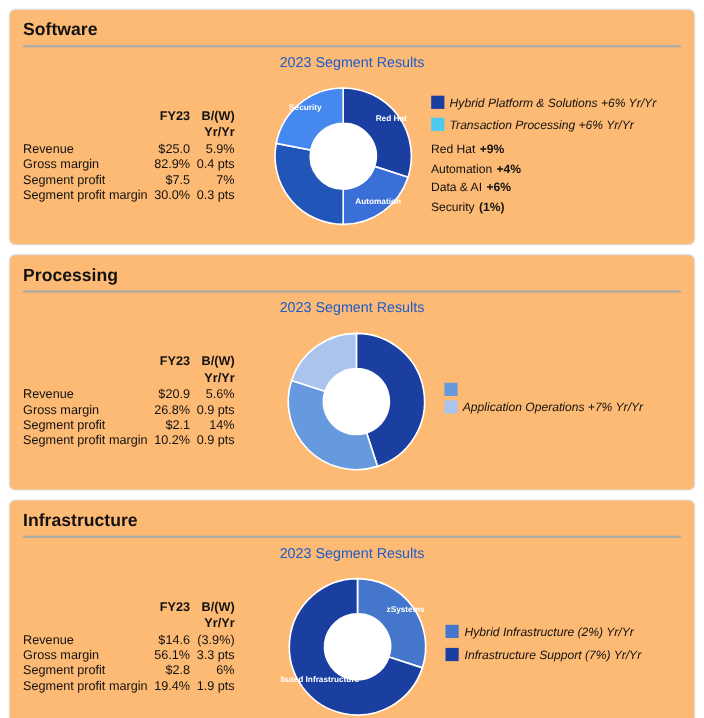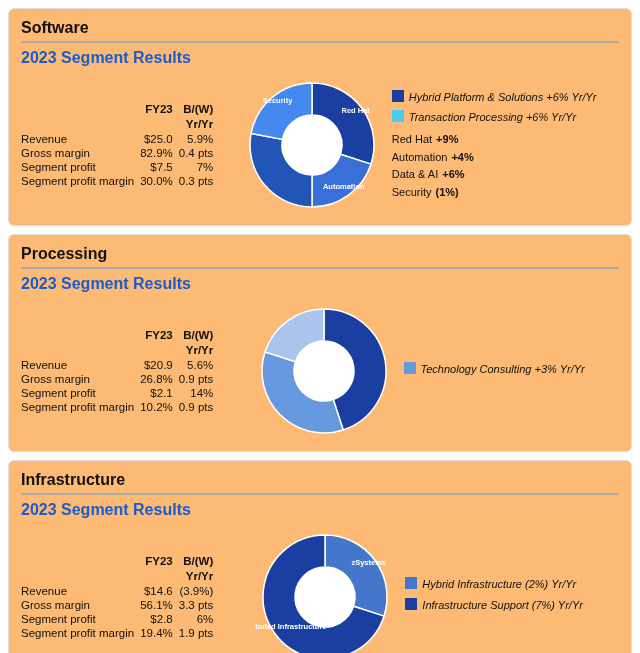--- a/index.html
+++ b/index.html
@@ -22,23 +22,24 @@
       font-weight: 900;
       color: #111;
       border-bottom: 2px solid #aaa;
       padding-bottom: 4px;
       margin-bottom: 6px;
       display: inline-block;
       width: 100%;
     }
     .segment-results-label {
       color: #1a5ccc;
-      font-weight: bold;
-      font-size: 16px;
+      font-weight: normal;
+      font-size: 13px;
       margin-bottom: 8px;
+      text-align: center;
     }
     .card-body {
       display: flex;
       align-items: center;
       gap: 0px;
     }
     .financials {
       min-width: 180px;
     }
     .financials table {
@@ -233,21 +234,24 @@
           <div class="donut-wrapper"><svg viewBox="0 0 140 140" width="140" height="140">
     <path d="M 70 8 A 62 62 0 0 1 89.15905365124675 128.96550401029953 L 79.27050983124842 98.53169548885461 A 30 30 0 0 0 70 40 Z" fill="#1a3fa0" stroke="white" stroke-width="1.5"></path>
               <path d="M 89.15905365124675 128.96550401029953 A 62 62 0 0 1 11.034495989700481 50.84094634875324 L 41.46830451114539 60.72949016875157 A 30 30 0 0 0 79.27050983124842 98.53169548885461 Z" fill="#6699dd" stroke="white" stroke-width="1.5"></path>
               <path d="M 11.034495989700481 50.84094634875324 A 62 62 0 0 1 69.99999999999999 8 L 70 40 A 30 30 0 0 0 41.46830451114539 60.72949016875157 Z" fill="#aac4ee" stroke="white" stroke-width="1.5"></path>
     <circle cx="70" cy="70" r="30" fill="white"></circle>
 
   </svg></div>
           <div class="legend">
             <div class="legend-item">
               <div class="legend-color" style="background:#6699dd"></div>
-      <span class="legend-text">Technology Consulting +3% Yr/Yr</span>
+            </div>
+            <div class="legend-item">
+              <div class="legend-color" style="background:#aac4ee"></div>
+      <span class="legend-text">Application Operations +7% Yr/Yr</span>
             </div>
           </div>
         </div>
       </div></div>
     <div class="segment-card"><div class="segment-title">Infrastructure</div><div class="segment-results-label">2023 Segment Results</div><div class="card-body">
         <div class="financials">
           <table>
             <thead>
               <tr class="header-row">
     <td></td>

